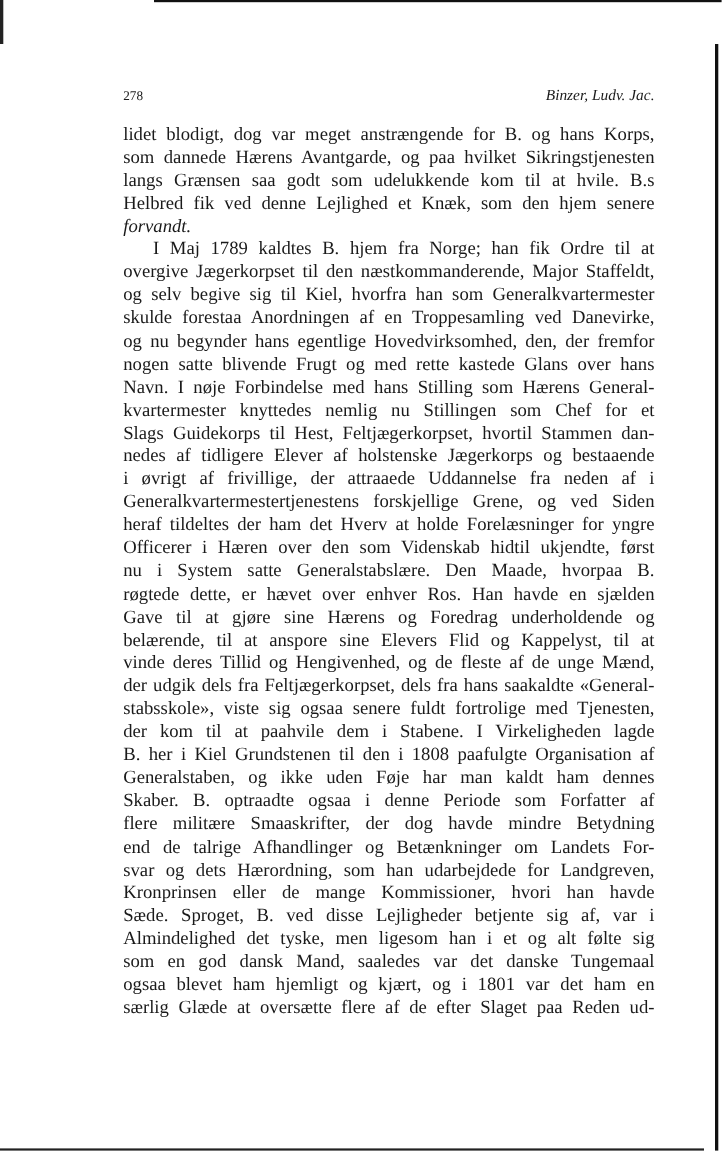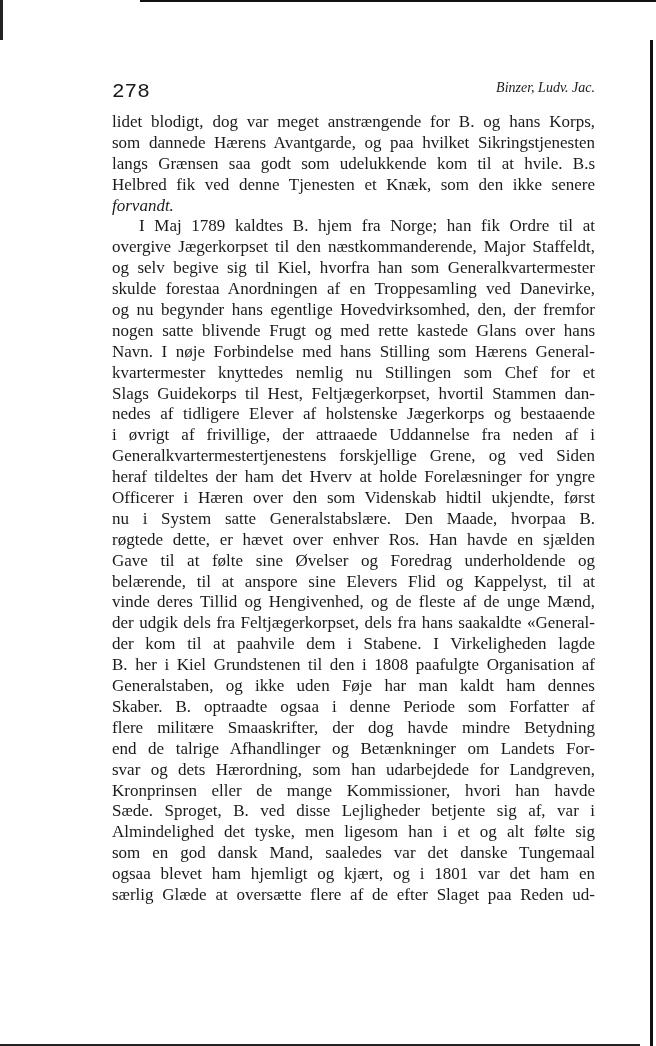--- a/index.html
+++ b/index.html
@@ -55,22 +55,22 @@
     }
     .running-head {
       position: relative;
       height: 24px;
       font-size: 14px;
     }
     .page-number {
       position: absolute;
       left: 0;
       top: 0;
-      font-family: Liberation Mono, monospace;
-      font-size: 21px;
+      font-family: Liberation Serif, serif;
+      font-size: 12px;
     }
     .head-title {
       position: absolute;
       left: 0;
       right: 0;
       top: 0;
       text-align: right;
       font-family: "Liberation Serif", serif;
       font-style: italic;
       font-size: 14px;
@@ -107,44 +107,45 @@
 <div class="page">
   <div class="running-head">
     <span class="page-number">278</span>
     <span class="head-title">Binzer, Ludv. Jac.</span>
   </div>
   <div class="body-text" id="body-text">
       <div>
         <span class="line">lidet blodigt, dog var meget anstrængende for B. og hans Korps,</span>
         <span class="line">som dannede Hærens Avantgarde, og paa hvilket Sikringstjenesten</span>
         <span class="line">langs Grænsen saa godt som udelukkende kom til at hvile. B.s</span>
-        <span class="line">Helbred fik ved denne Tjenesten et Knæk, som den ikke senere</span>
+        <span class="line">Helbred fik ved denne Lejlighed et Knæk, som den hjem senere</span>
         <span class="line last">forvandt.</span>
       </div>
       <div>
         <span class="line indent">I Maj 1789 kaldtes B. hjem fra Norge; han fik Ordre til at</span>
         <span class="line">overgive Jægerkorpset til den næstkommanderende, Major Staffeldt,</span>
         <span class="line">og selv begive sig til Kiel, hvorfra han som Generalkvartermester</span>
         <span class="line">skulde forestaa Anordningen af en Troppesamling ved Danevirke,</span>
         <span class="line">og nu begynder hans egentlige Hovedvirksomhed, den, der fremfor</span>
         <span class="line">nogen satte blivende Frugt og med rette kastede Glans over hans</span>
         <span class="line">Navn. I nøje Forbindelse med hans Stilling som Hærens General-</span>
         <span class="line">kvartermester knyttedes nemlig nu Stillingen som Chef for et</span>
         <span class="line">Slags Guidekorps til Hest, Feltjægerkorpset, hvortil Stammen dan-</span>
         <span class="line">nedes af tidligere Elever af holstenske Jægerkorps og bestaaende</span>
         <span class="line">i øvrigt af frivillige, der attraaede Uddannelse fra neden af i</span>
         <span class="line">Generalkvartermestertjenestens forskjellige Grene, og ved Siden</span>
         <span class="line">heraf tildeltes der ham det Hverv at holde Forelæsninger for yngre</span>
         <span class="line">Officerer i Hæren over den som Videnskab hidtil ukjendte, først</span>
         <span class="line">nu i System satte Generalstabslære. Den Maade, hvorpaa B.</span>
         <span class="line">røgtede dette, er hævet over enhver Ros. Han havde en sjælden</span>
-        <span class="line">Gave til at følte sine Øvelser og Foredrag underholdende og</span>
+        <span class="line">Gave til at gjøre sine Hærens og Foredrag underholdende og</span>
         <span class="line">belærende, til at anspore sine Elevers Flid og Kappelyst, til at</span>
         <span class="line">vinde deres Tillid og Hengivenhed, og de fleste af de unge Mænd,</span>
         <span class="line">der udgik dels fra Feltjægerkorpset, dels fra hans saakaldte «General-</span>
+        <span class="line">stabsskole», viste sig ogsaa senere fuldt fortrolige med Tjenesten,</span>
         <span class="line">der kom til at paahvile dem i Stabene. I Virkeligheden lagde</span>
         <span class="line">B. her i Kiel Grundstenen til den i 1808 paafulgte Organisation af</span>
         <span class="line">Generalstaben, og ikke uden Føje har man kaldt ham dennes</span>
         <span class="line">Skaber. B. optraadte ogsaa i denne Periode som Forfatter af</span>
         <span class="line">flere militære Smaaskrifter, der dog havde mindre Betydning</span>
         <span class="line">end de talrige Afhandlinger og Betænkninger om Landets For-</span>
         <span class="line">svar og dets Hærordning, som han udarbejdede for Landgreven,</span>
         <span class="line">Kronprinsen eller de mange Kommissioner, hvori han havde</span>
         <span class="line">Sæde. Sproget, B. ved disse Lejligheder betjente sig af, var i</span>
         <span class="line">Almindelighed det tyske, men ligesom han i et og alt følte sig</span>

